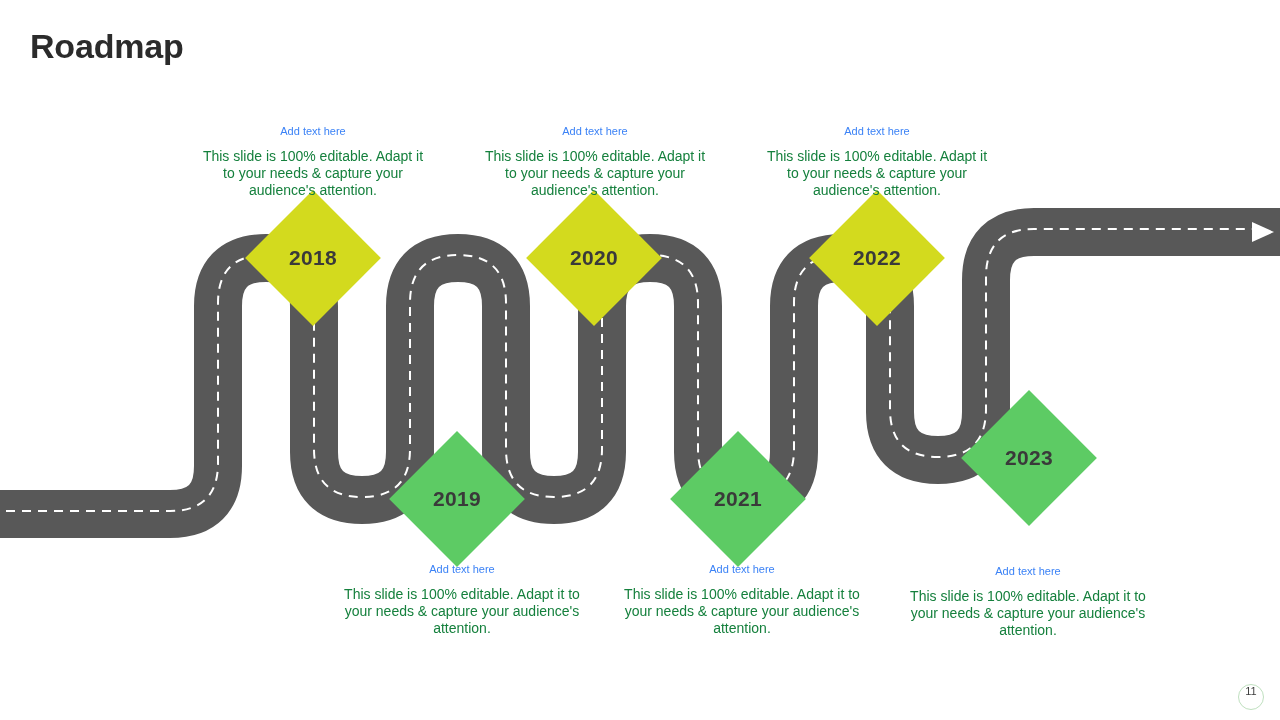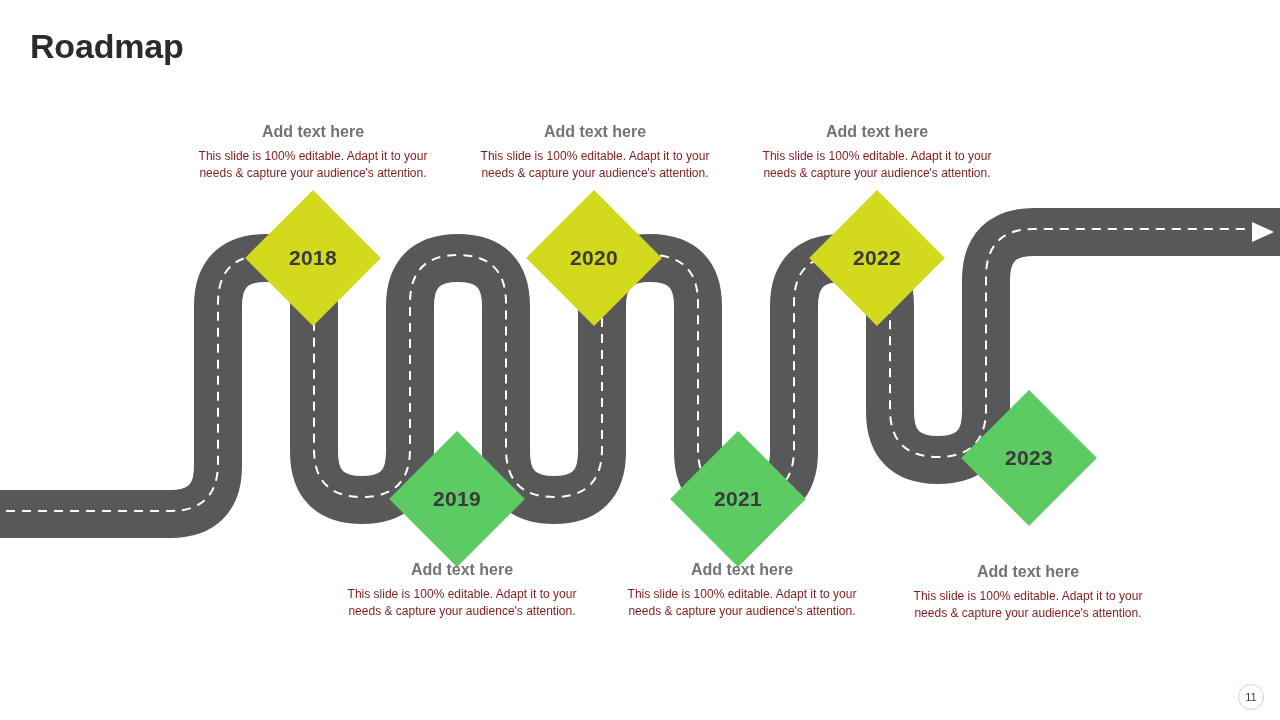--- a/index.html
+++ b/index.html
@@ -67,45 +67,44 @@
   .milestone.up   { background: #d3da1e; }
   .milestone.down { background: #5dcb64; }
 
   
   .caption {
     position: absolute;
     width: 230px;
     text-align: center;
   }
   .caption .cap-title {
-    font-size: 16px;
-    font-weight: bold;
-    color: #737373;
+    font-size: 11px;
+    font-weight: normal;
+    color: #3b82f6;
     line-height: 19px;
     margin-bottom: 7px;
   }
   .caption .cap-body {
-    font-size: 12px;
+    font-size: 14px;
     font-weight: normal;
-    color: #7f1d1d;
+    color: #15803d;
     line-height: 17px;
     text-align: center;
   }
 
   
   #page-number {
     position: absolute;
     right: 16px;
     bottom: 10px;
     width: 26px;
     height: 26px;
     border: 1px solid #bfe0bf;
     border-radius: 50%;
     display: flex;
-    align-items: center;
     justify-content: center;
     font-size: 11px;
     color: #3d3d3d;
     background: #ffffff;
   }
 </style>
 </head>
 <body>
 
 <div id="slide">

